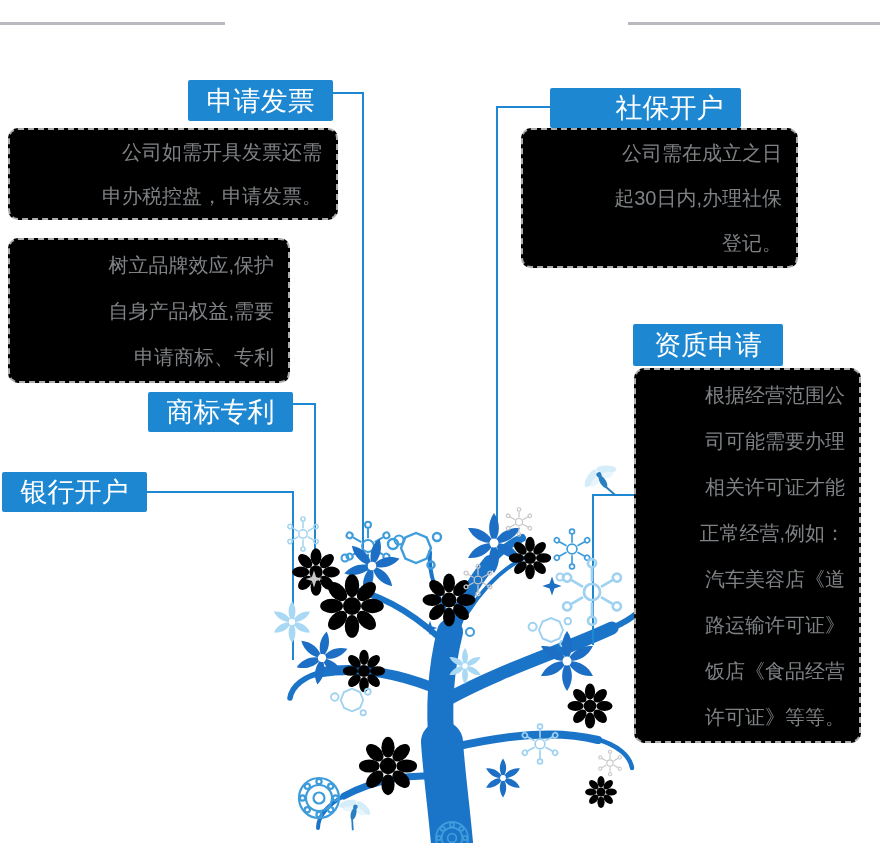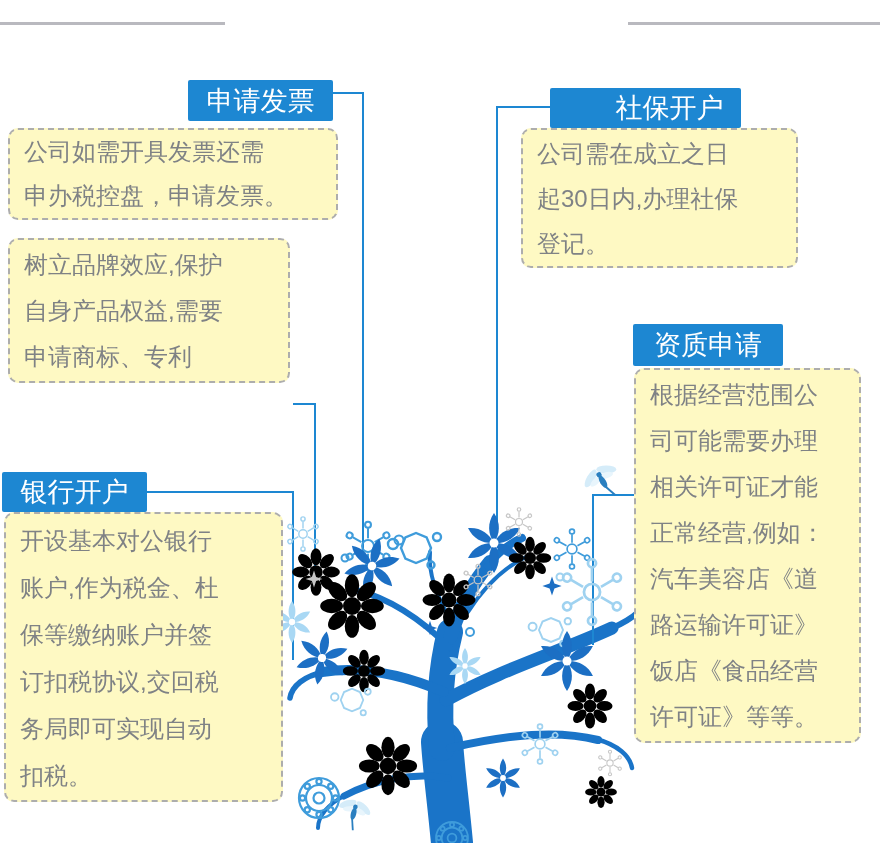--- a/index.html
+++ b/index.html
@@ -25,24 +25,25 @@
   .grayf{fill:#c7c7c7;}
   .mb{stroke:#3f9cdb;fill:none;}
   .lb{stroke:#9fd2f0;fill:none;}
   .gray{stroke:#c7c7c7;fill:none;}
   
   .label{
     position:absolute;display:flex;align-items:center;justify-content:center;
     background:#1d87d2;color:#ffffff;font-size:27px;border-radius:2px;z-index:3;
   }
   .desc{
-    position:absolute;box-sizing:border-box;background:#fef9c3;
+    position:absolute;box-sizing:border-box;background:#000000;
     border:2px dashed #adadad;border-radius:10px;
-    color:#7f8285;font-size:24px;white-space:pre-line;z-index:2;
+    color:#7f8285;font-size:20px;white-space:pre-line;z-index:2;
     padding:0 14px;
+    text-align:right;
   }
   .l-invoice{left:188px;top:80px;width:145px;height:41px;}
   .d-invoice{left:8px;top:128px;width:330px;height:92px;line-height:44px;}
   .l-social{left:550px;top:88px;width:143px;height:40px;padding-left:48px;}
   .d-social{left:521px;top:128px;width:277px;height:140px;line-height:45px;padding-top:1px;}
   .d-trademark{left:8px;top:238px;width:282px;height:145px;line-height:46px;padding-top:2px;}
   .l-trademark{left:148px;top:392px;width:145px;height:40px;}
   .l-bank{left:2px;top:472px;width:145px;height:40px;}
   .d-bank{left:4px;top:512px;width:279px;height:290px;line-height:47px;padding-top:3px;}
   .l-qualification{left:633px;top:324px;width:150px;height:42px;}
@@ -216,28 +217,23 @@
 申办税控盘，申请发票。</div>
 
   <div class="label l-social">社保开户</div>
   <div class="desc d-social">公司需在成立之日
 起30日内,办理社保
 登记。</div>
 
   <div class="desc d-trademark">树立品牌效应,保护
 自身产品权益,需要
 申请商标、专利</div>
+  <div class="label l-trademark">商标专利</div>
 
   <div class="label l-bank">银行开户</div>
-  <div class="desc d-bank">开设基本对公银行
-账户,作为税金、杜
-保等缴纳账户并签
-订扣税协议,交回税
-务局即可实现自动
-扣税。</div>
 
   <div class="label l-qualification">资质申请</div>
   <div class="desc d-qualification">根据经营范围公
 司可能需要办理
 相关许可证才能
 正常经营,例如：
 汽车美容店《道
 路运输许可证》
 饭店《食品经营
 许可证》等等。</div>

